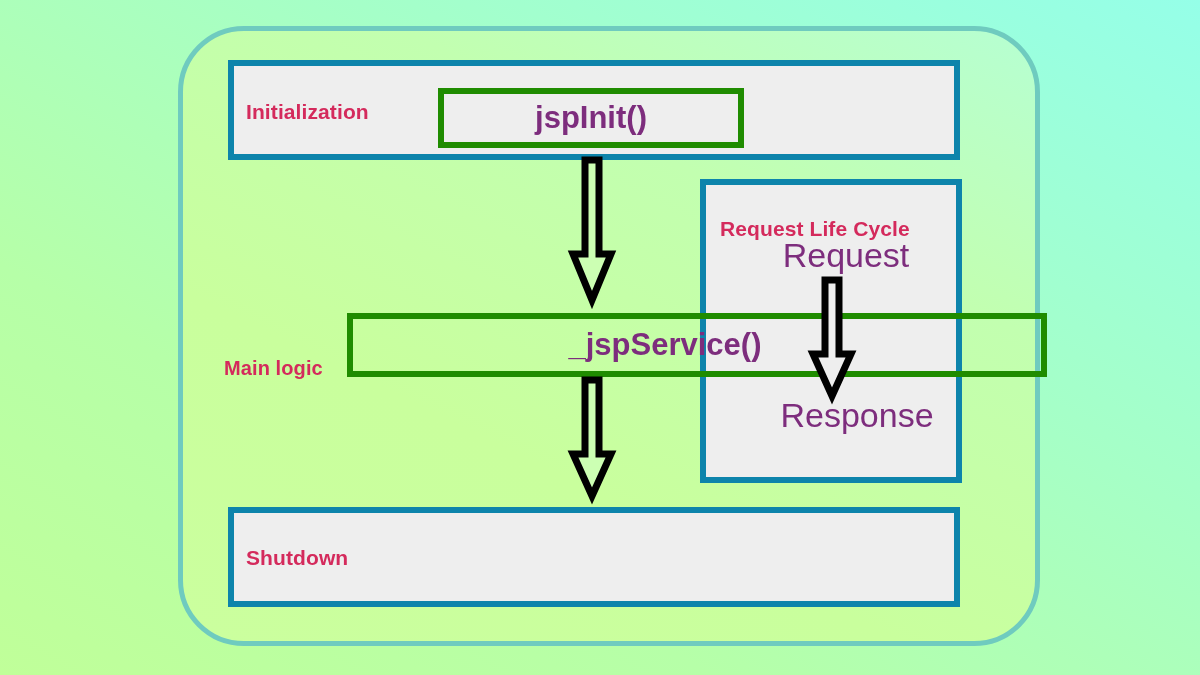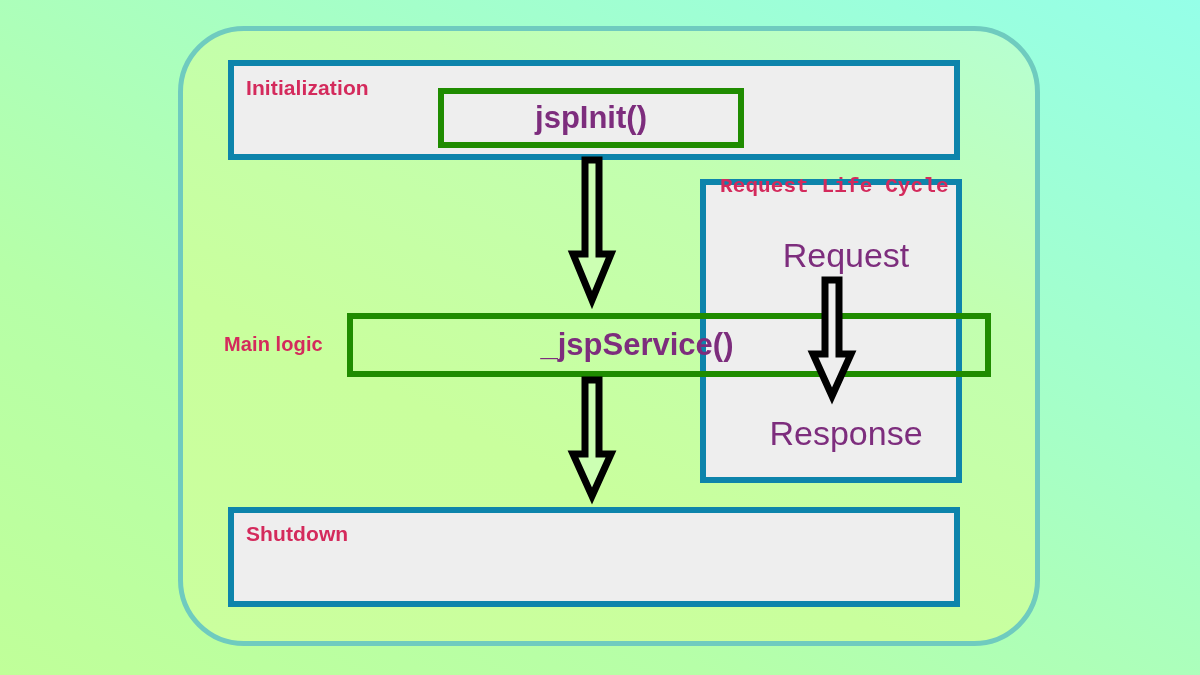--- a/index.html
+++ b/index.html
@@ -64,25 +64,26 @@
   }
 
   
   .section-label {
     position: absolute;
     color: #d42a5c;
     font-weight: bold;
     font-size: 21px;
     letter-spacing: 0.1px;
     white-space: nowrap;
+    margin-top: 24px;
   }
 
   #init-label    { left: 246px; top: 76px; }
   #shutdown-label{ left: 246px; top: 522px; }
-  #rlc-label     { left: 720px; top: 175px; font-family: Liberation Mono, monospace; }
+  #rlc-label     { left: 720px; top: 193px; }
   #mainlogic-label {
     left: 224px;
     top: 333px;
     font-size: 20px;
   }
 
   
   .method-box {
     position: absolute;
     box-sizing: border-box;
@@ -109,21 +110,21 @@
     top: 533px;
     width: 306px;
     height: 56px;
     background: #eeeeee;
   }
 
   
   #jspservice-box {
     left: 347px;
     top: 313px;
-    width: 644px;
+    width: 700px;
     height: 64px;
     background: transparent;
     z-index: 4;
     padding-left: 24px;
   }
   #jspservice-box .method-text {
     position: relative;
     left: -44px;
   }
 
@@ -132,21 +133,21 @@
     position: absolute;
     color: #7d2d7d;
     font-weight: normal;
     font-size: 34px;
     white-space: nowrap;
     text-align: center;
     width: 292px;
     left: 700px;
   }
   #request-text  { top: 236px; }
-  #response-text { top: 414px; }
+  #response-text { top: 396px; margin-left: 11px; }
 
   
   .arrow-svg {
     position: absolute;
     z-index: 6;
     overflow: visible;
   }
   #arrow-init-service    { left: 566px; top: 158px; }
   #arrow-service-destroy { left: 566px; top: 378px; }
   #arrow-request-response{ left: 806px; top: 278px; }

